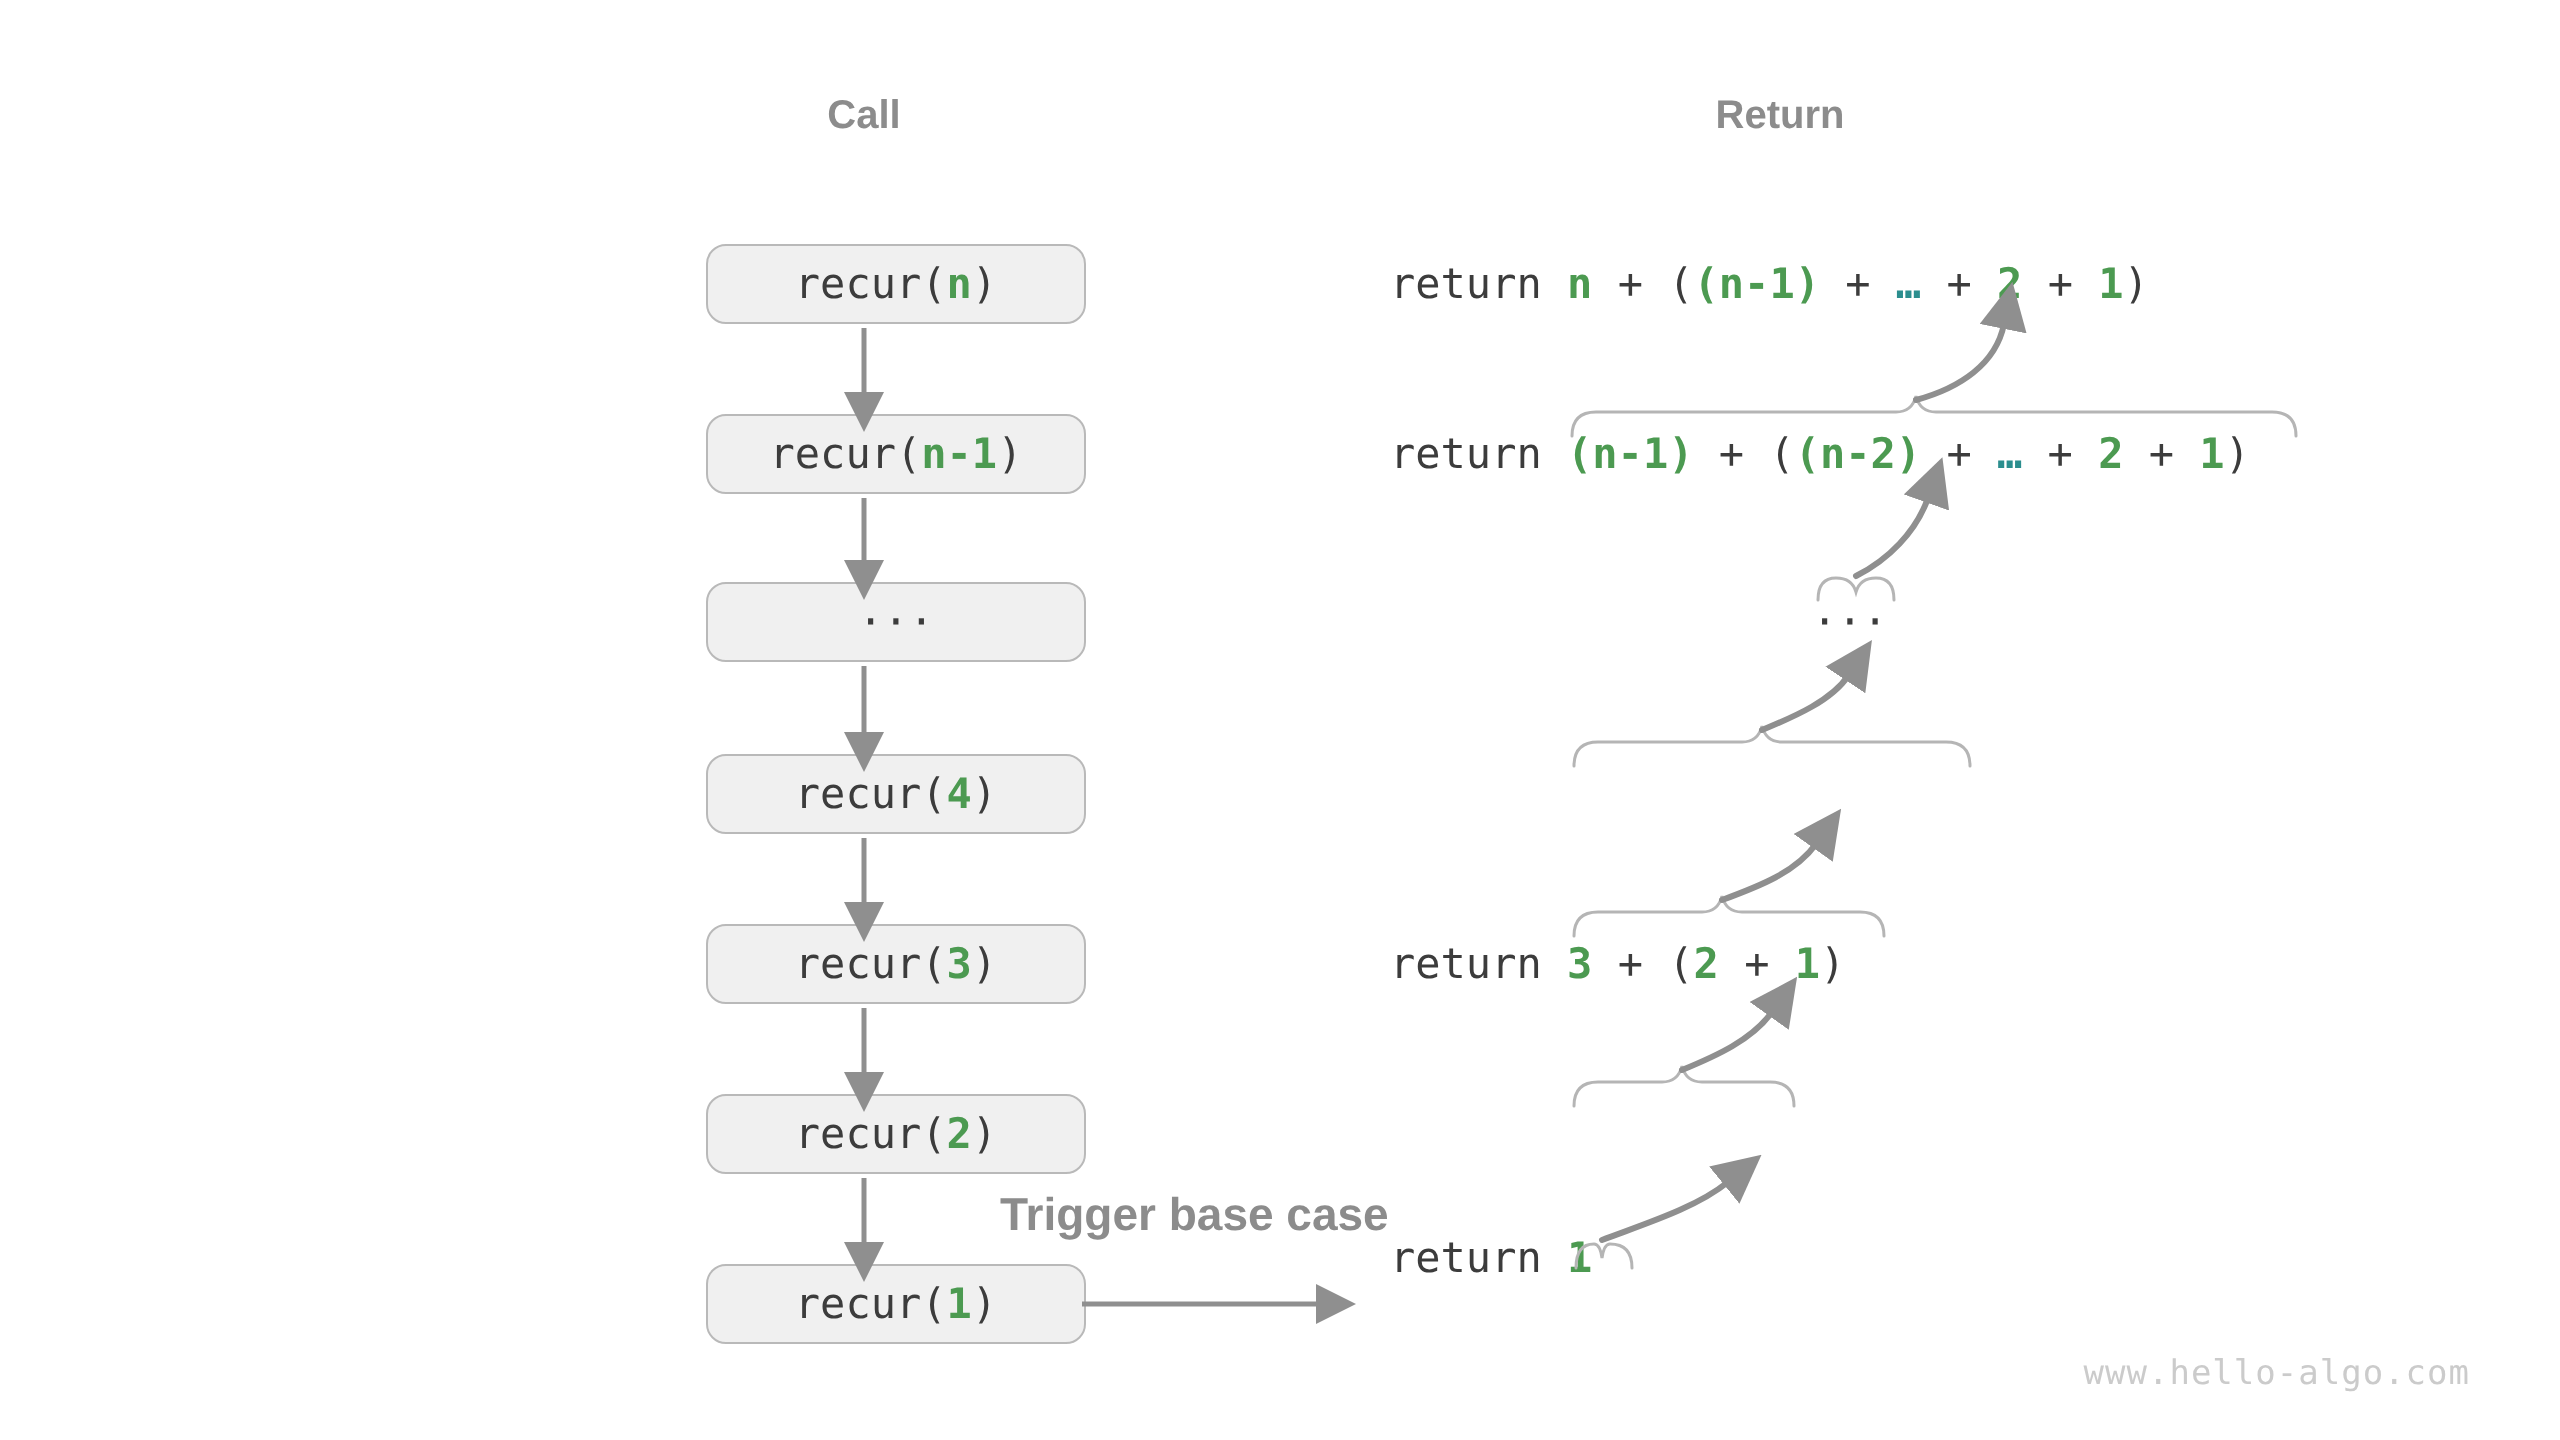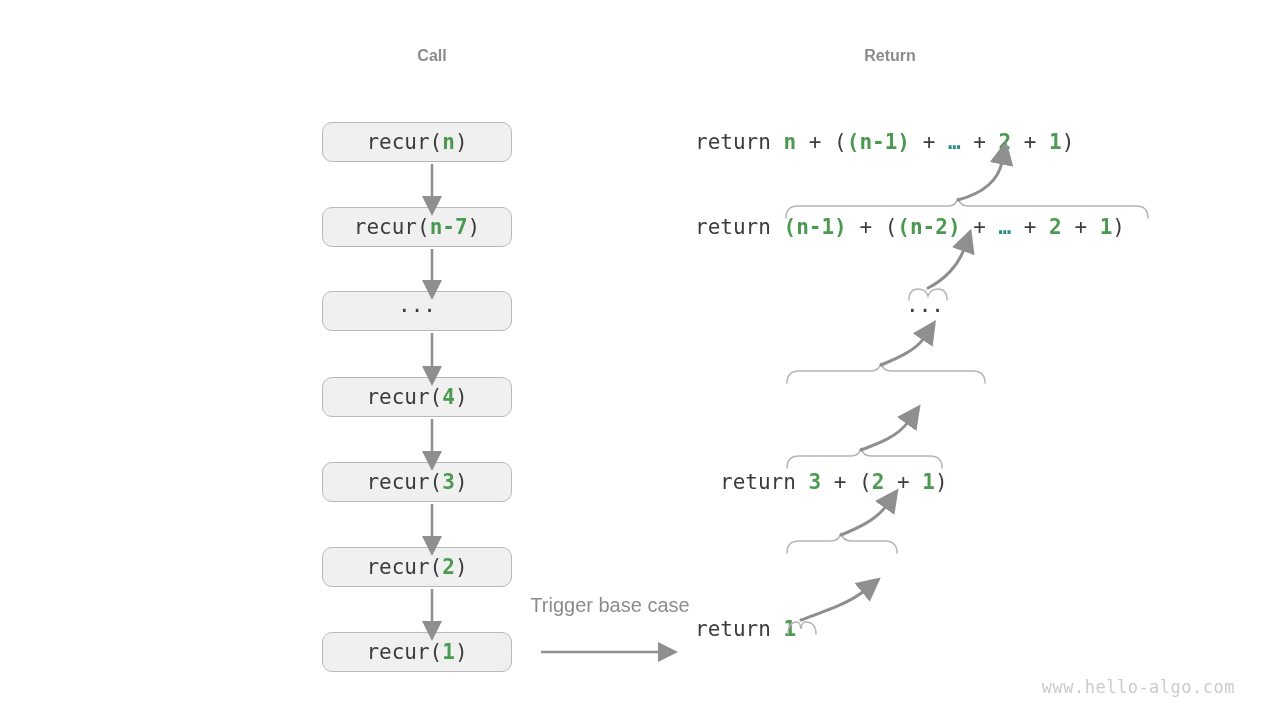--- a/index.html
+++ b/index.html
@@ -2,72 +2,72 @@
 <html style="--green: #4c9a51; --teal: #2b8e8e; --dark: #3c3c3c; --gray: #8c8c8c; --arrow: #8f8f8f; --brace: #b5b5b5; --box-bg: #f0f0f0; --box-border: #b9b9b9; --watermark: #cbcbcb;"><head>
 <meta charset="utf-8">
 <style>
   html,body{margin:0;padding:0;background:#ffffff;}
   .canvas{
     position:relative;width:1280px;height:720px;background:#ffffff;overflow:hidden;
     font-family:"DejaVu Sans Mono","Liberation Mono",monospace;
   }
   .hdr{
     position:absolute;top:47px;text-align:center;
-    font-family:"Liberation Sans",sans-serif;font-weight:bold;font-size:16px;
+    font-family:"Liberation Sans",sans-serif;font-weight:bold;font-size:20px;
     color:var(--gray,#8c8c8c);
   }
   .box{
-    position:absolute;left:322px;width:190px;height:40px;
+    position:absolute;left:353px;width:190px;height:40px;
     background:var(--box-bg,#f0f0f0);
     border:1.5px solid var(--box-border,#b9b9b9);
     border-radius:10px;box-sizing:border-box;
     display:flex;align-items:center;justify-content:center;
     font-size:21px;white-space:pre;
   }
   .rline{
     position:absolute;left:695px;height:30px;line-height:30px;
     font-size:21px;white-space:pre;
   }
   .tok-dark{color:var(--dark,#3c3c3c);}
   .tok-green{color:var(--green,#4c9a51);font-weight:bold;}
   .tok-teal{color:var(--teal,#2b8e8e);font-weight:bold;}
   .base-label{
-    position:absolute;left:500px;top:594px;width:220px;text-align:center;
-    font-family:"Liberation Sans",sans-serif;font-weight:normal;font-size:20px;
+    position:absolute;left:500px;top:594px;width:220px;text-align:left;
+    font-family:"Liberation Sans",sans-serif;font-weight:bold;font-size:23px;
     color:var(--gray,#8c8c8c);
   }
   .wm{
     position:absolute;left:1035px;top:677px;width:200px;text-align:right;
     font-size:17px;letter-spacing:.5px;color:var(--watermark,#cbcbcb);
   }
   svg.overlay{position:absolute;left:0;top:0;pointer-events:none;}
   .conn{stroke:var(--arrow,#8f8f8f);stroke-width:2.5;fill:none;}
   .swoosh{stroke:var(--arrow,#8f8f8f);stroke-width:3;fill:none;stroke-linecap:round;}
   .brace{stroke:var(--brace,#b5b5b5);stroke-width:1.5;fill:none;stroke-linecap:round;}
 </style>
 </head>
 <body>
 
 <div class="canvas">
 
   <div class="hdr" style="left:337px;width:190px;">Call</div>
   <div class="hdr" style="left:795px;width:190px;">Return</div>
 
   <div class="box" style="top:122px;"><span class="tok-dark">recur(</span><span class="tok-green">n</span><span class="tok-dark">)</span></div>
-  <div class="box" style="top:207px;"><span class="tok-dark">recur(</span><span class="tok-green">n-7</span><span class="tok-dark">)</span></div>
+  <div class="box" style="top:207px;"><span class="tok-dark">recur(</span><span class="tok-green">n-1</span><span class="tok-dark">)</span></div>
   <div class="box" style="top:291px;"><span class="tok-dark">···</span></div>
   <div class="box" style="top:377px;"><span class="tok-dark">recur(</span><span class="tok-green">4</span><span class="tok-dark">)</span></div>
   <div class="box" style="top:462px;"><span class="tok-dark">recur(</span><span class="tok-green">3</span><span class="tok-dark">)</span></div>
   <div class="box" style="top:547px;"><span class="tok-dark">recur(</span><span class="tok-green">2</span><span class="tok-dark">)</span></div>
   <div class="box" style="top:632px;"><span class="tok-dark">recur(</span><span class="tok-green">1</span><span class="tok-dark">)</span></div>
 
   <div class="rline" style="top:127px;"><span class="tok-dark">return </span><span class="tok-green">n</span><span class="tok-dark"> + </span><span class="tok-dark">(</span><span class="tok-green">(n-1)</span><span class="tok-dark"> + </span><span class="tok-teal">…</span><span class="tok-dark"> + </span><span class="tok-green">2</span><span class="tok-dark"> + </span><span class="tok-green">1</span><span class="tok-dark">)</span></div>
   <div class="rline" style="top:212px;"><span class="tok-dark">return </span><span class="tok-green">(n-1)</span><span class="tok-dark"> + </span><span class="tok-dark">(</span><span class="tok-green">(n-2)</span><span class="tok-dark"> + </span><span class="tok-teal">…</span><span class="tok-dark"> + </span><span class="tok-green">2</span><span class="tok-dark"> + </span><span class="tok-green">1</span><span class="tok-dark">)</span></div>
   <div class="rline" style="top:296px;left:906px;"><span class="tok-dark">···</span></div>
-  <div class="rline" style="top:467px;margin-left:25px;"><span class="tok-dark">return </span><span class="tok-green">3</span><span class="tok-dark"> + </span><span class="tok-dark">(</span><span class="tok-green">2</span><span class="tok-dark"> + </span><span class="tok-green">1</span><span class="tok-dark">)</span></div>
+  <div class="rline" style="top:467px;"><span class="tok-dark">return </span><span class="tok-green">3</span><span class="tok-dark"> + </span><span class="tok-dark">(</span><span class="tok-green">2</span><span class="tok-dark"> + </span><span class="tok-green">1</span><span class="tok-dark">)</span></div>
   <div class="rline" style="top:614px;"><span class="tok-dark">return </span><span class="tok-green">1</span></div>
 
   <div class="base-label">Trigger base case</div>
   <div class="wm">www.hello-algo.com</div>
 
   <svg class="overlay" width="1280" height="720" viewBox="0 0 1280 720">
     <defs>
       <marker id="ah" viewBox="0 0 10 10" refX="1" refY="5" markerWidth="8" markerHeight="8" orient="auto-start-reverse">
         <path d="M0,0 L10,5 L0,10 z" fill="#8f8f8f"></path>
       </marker>

